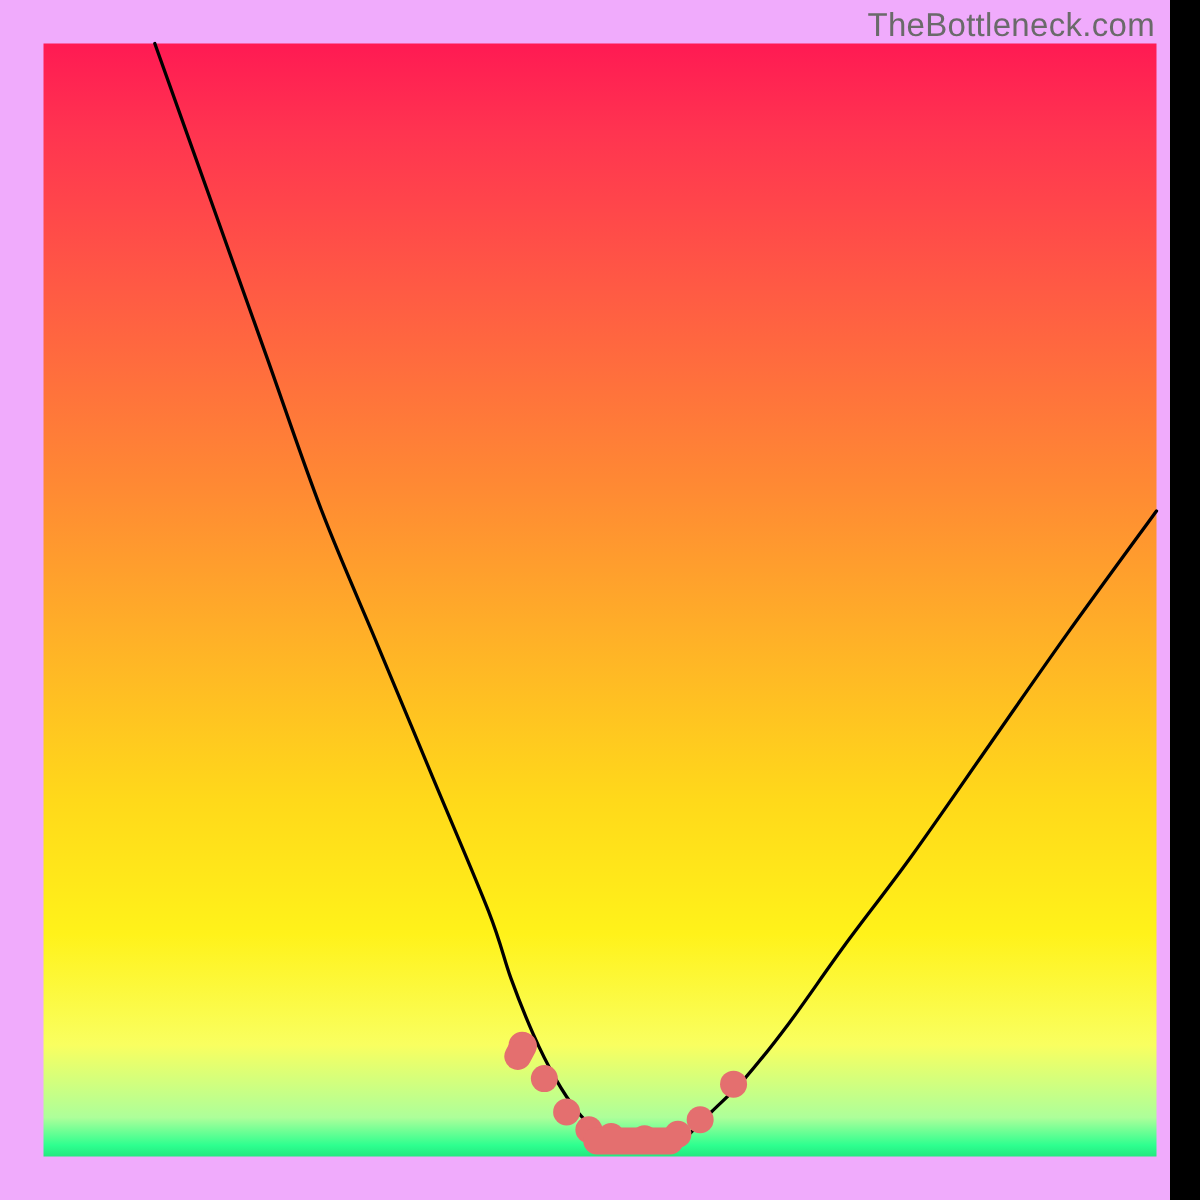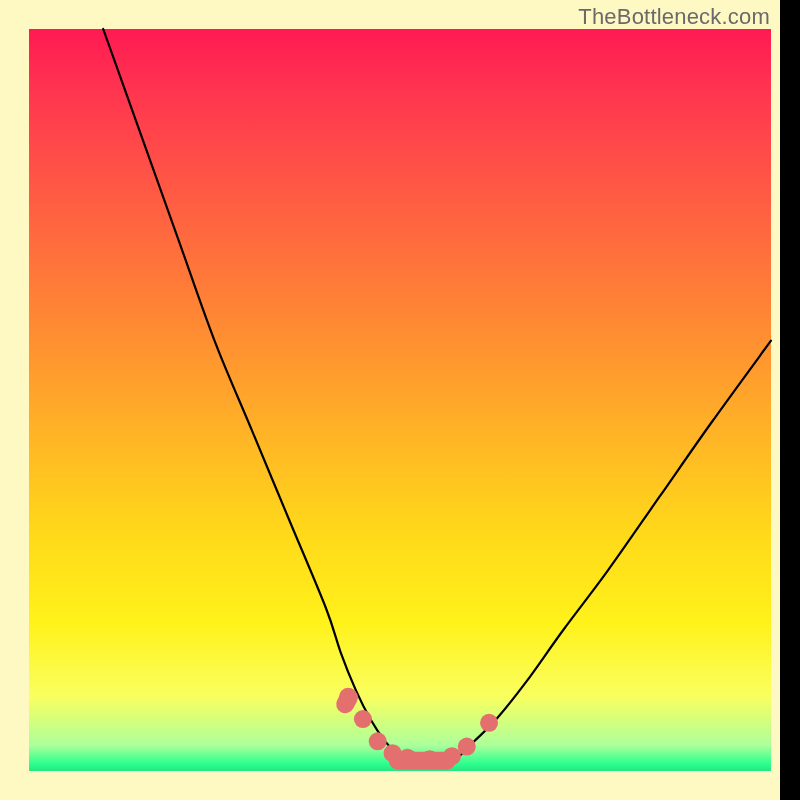--- a/index.html
+++ b/index.html
@@ -10,21 +10,21 @@
     overflow: hidden;
     background: #000;
     font-family: Arial, Helvetica, sans-serif;
   }
   .frame {
     position: absolute;
     left: 0;
     top: 0;
     width: 780px;
     height: 800px;
-    background: #fef9c3;
+    background: #f0abfc;
   }
   .plot-area {
     position: absolute;
     left: 29px;
     top: 29px;
     width: 742px;
     height: 742px;
     
     background: linear-gradient(
       to bottom,

